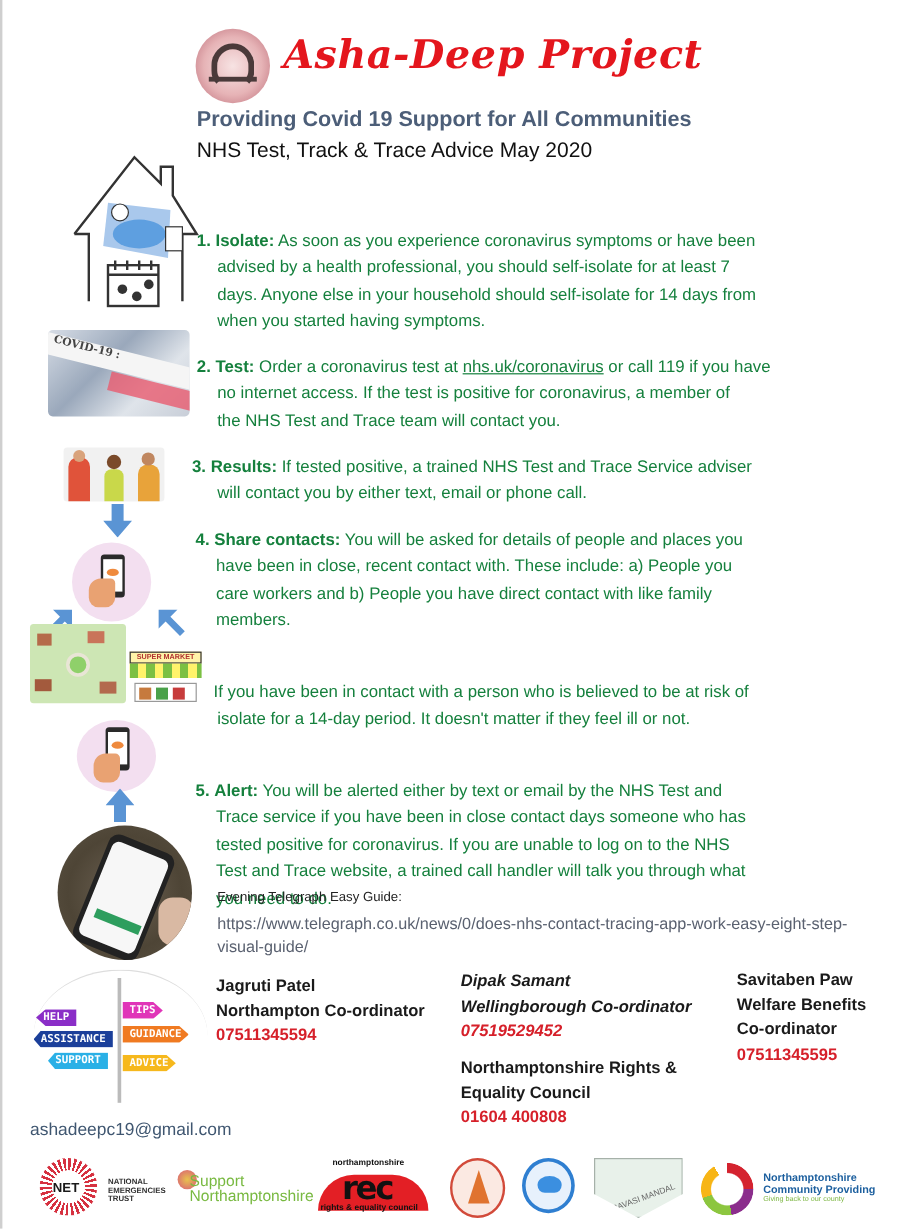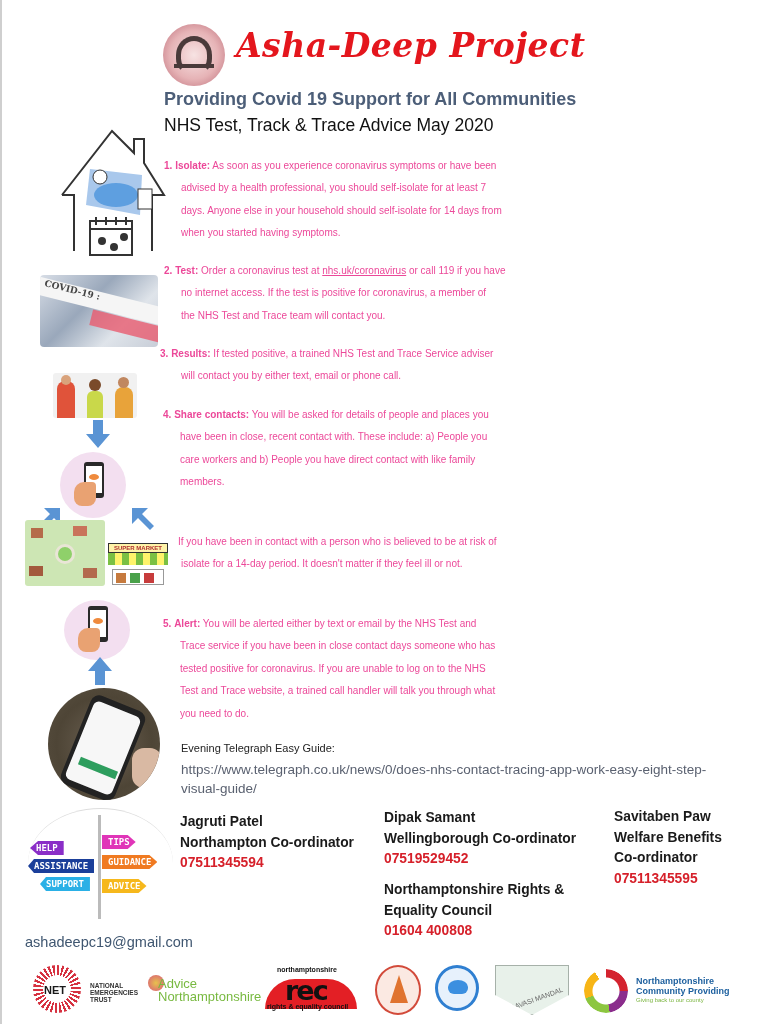--- a/index.html
+++ b/index.html
@@ -12,21 +12,21 @@
     background: radial-gradient(circle at 50% 50%, #f7e3e3 0%, #e6b3b6 55%, #d79aa0 70%, #f3dede 100%); }
   .logo-circle .inner { position: absolute; left: 13px; top: 12px; width: 36px; height: 38px; border: 5px solid #4a3a3a;
     border-radius: 50% 50% 40% 40%; border-bottom-color: transparent; }
   .logo-circle .base { position: absolute; left: 11px; top: 40px; width: 40px; height: 10px; border-top: 4px solid #4a3a3a; }
   .brand { position: absolute; left: 236px; top: 26px; font-family: "DejaVu Serif", serif; font-style: italic; font-weight: bold;
     font-size: 33px; color: #e4161d; letter-spacing: 0.5px; }
   .subtitle { position: absolute; left: 164px; top: 89px; font-size: 18px; font-weight: bold; color: #4c5e78; }
   .doc-title { position: absolute; left: 164px; top: 115px; font-size: 17.5px; color: #111; }
 
   
-  .sec { position: absolute; font-size: 10px; line-height: 22.4px; color: #ec4899; }
+  .sec { position: absolute; font-size: 14px; line-height: 22.4px; color: #15803d; margin-top: 34px; }
   .sec .num { font-weight: bold; }
   .sec .hd { font-weight: bold; }
   .sec .ind { display: block; padding-left: 17px; }
   .sec .link { text-decoration: underline; }
 
   .guide-label { position: absolute; left: 181px; top: 742px; font-size: 11px; color: #222; }
   .guide-url { position: absolute; left: 181px; top: 760px; width: 560px; font-size: 13.5px; line-height: 19px; color: #5a6170; }
 
   .contact { position: absolute; font-size: 13.8px; line-height: 20.5px; font-weight: bold; color: #1a1a1a; }
   .contact .phone { color: #d6202a; }
@@ -132,21 +132,21 @@
 </div>
 
 <div class="guide-label">Evening Telegraph Easy Guide:</div>
 <div class="guide-url">https://www.telegraph.co.uk/news/0/does-nhs-contact-tracing-app-work-easy-eight-step-visual-guide/</div>
 
 <div class="contact" style="left:180px; top:812px;">
   <div>Jagruti Patel</div>
   <div>Northampton Co-ordinator</div>
   <div class="phone">07511345594</div>
 </div>
-<div class="contact" style="left:384px; top:808px;">
+<div class="contact" style="left:384px; top:808px;font-style:italic;">
   <div>Dipak Samant</div>
   <div>Wellingborough Co-ordinator</div>
   <div class="phone">07519529452</div>
 </div>
 <div class="contact" style="left:384px; top:880px;">
   <div>Northamptonshire Rights &amp;</div>
   <div>Equality Council</div>
   <div class="phone">01604 400808</div>
 </div>
 <div class="contact" style="left:614px; top:807px;">
@@ -251,21 +251,21 @@
   <div class="sign" style="left:12px;top:68px;background:#2ab0e6;clip-path:polygon(6px 0,100% 0,100% 100%,6px 100%,0 50%);">SUPPORT</div>
   <div class="sign" style="left:74px;top:70px;background:#f6b81c;clip-path:polygon(0 0,calc(100% - 8px) 0,100% 50%,calc(100% - 8px) 100%,0 100%);">ADVICE</div>
 </div>
 
 <div class="logos">
   <div class="net-dot"></div>
   <div class="net-text">NET</div>
   <div class="net-name">NATIONAL EMERGENCIES TRUST</div>
 
   <div class="sn-flower"></div>
-  <div class="sn-name">Advice Northamptonshire</div>
+  <div class="sn-name">Support Northamptonshire</div>
 
   <div class="rec">
     <div class="arc"></div>
     <div class="top">northamptonshire</div>
     <div class="big">rec</div>
     <div class="bottom">rights &amp; equality council</div>
   </div>
 
   <div class="hm">
       <div class="spire"></div>

